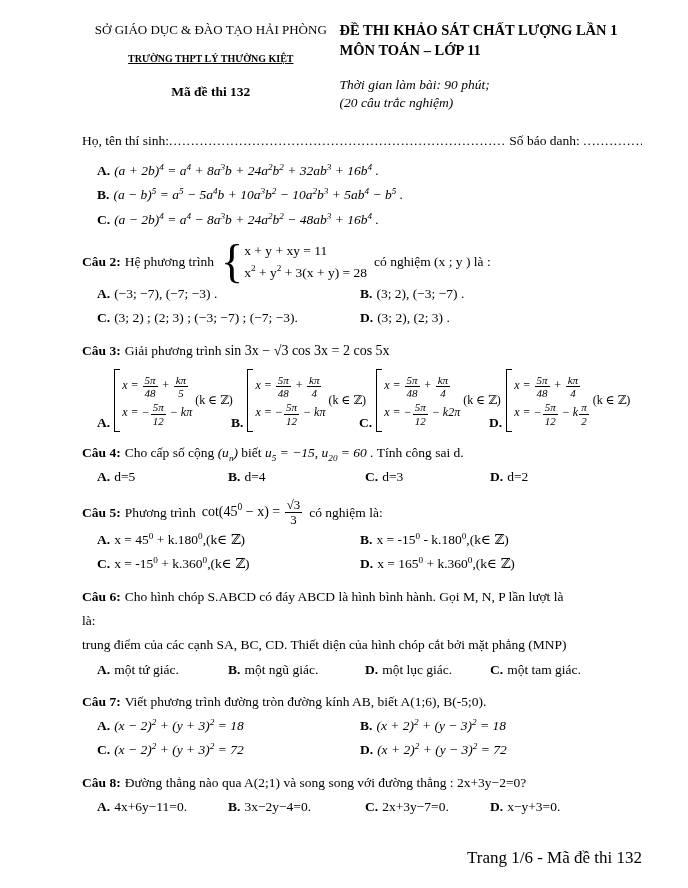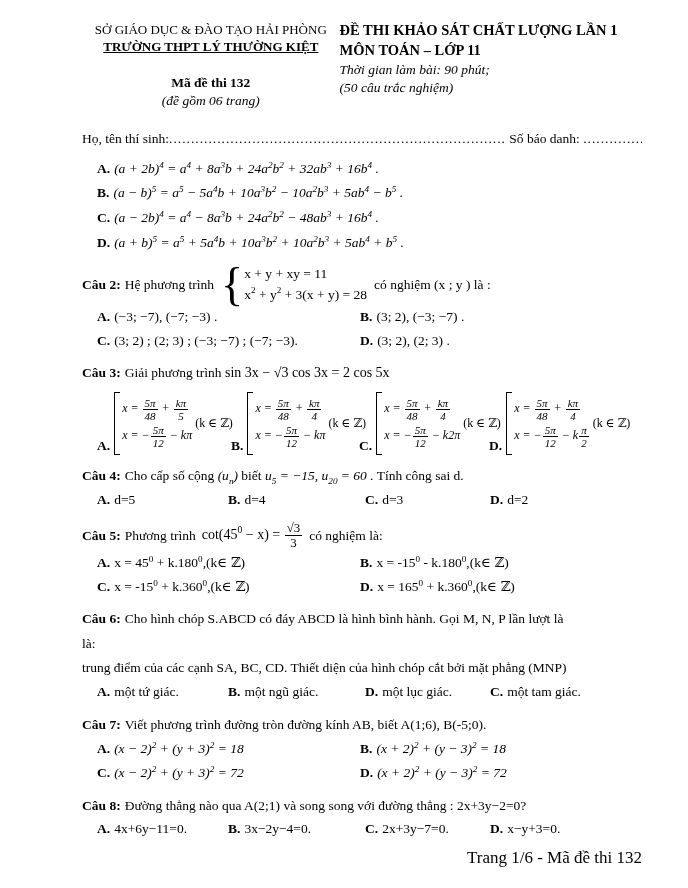--- a/index.html
+++ b/index.html
@@ -7,26 +7,26 @@
     width:688px;height:888px;overflow:hidden;position:relative;
     font-family:"Liberation Serif","DejaVu Serif",serif;
     color:#000;font-size:13.5px;
   }
   .page{box-sizing:border-box;width:688px;height:888px;padding:22px 46px 0 82px;position:relative;}
   
   .header{display:flex;}
   .h-left{width:46%;text-align:center;}
   .h-right{width:54%;text-align:left;}
   .dept{font-size:13px;}
-  .school{font-size:13px;font-weight:bold;text-decoration:underline;margin-top:1px;}
+  .school{font-size:10px;font-weight:bold;text-decoration:underline;margin-top:15px;}
   .code{font-weight:bold;margin-top:20px;}
   .code-note{font-style:italic;margin-top:2px;}
   .title{font-weight:bold;font-size:14.5px;}
   .subject{font-weight:bold;font-size:14.5px;margin-top:3px;}
-  .time{font-style:italic;margin-top:3px;}
+  .time{font-style:italic;margin-top:18px;}
   .note{font-style:italic;margin-top:2px;}
   
   .student{margin-top:22px;white-space:nowrap;overflow:hidden;}
   .dots{letter-spacing:1px;}
   
   .q{margin-top:9px;}
   .stem{line-height:1.75;}
   .stem2{line-height:1.8;}
   b.ql{margin-right:4px;}
   .optline{padding-left:15px;line-height:1.8;}
@@ -62,39 +62,37 @@
 </head>
 <body>
 
 <div class="page">
 
   <div class="header">
     <div class="h-left">
       <div class="dept">SỞ GIÁO DỤC &amp; ĐÀO TẠO HẢI PHÒNG</div>
       <div class="school">TRƯỜNG THPT LÝ THƯỜNG KIỆT</div>
       <div class="code">Mã đề thi 132</div>
-      <div class="code-note">(đề gồm 06 trang)</div>
     </div>
     <div class="h-right">
       <div class="title">ĐỀ THI KHẢO SÁT CHẤT LƯỢNG LẦN 1</div>
       <div class="subject">MÔN TOÁN – LỚP 11</div>
       <div class="time">Thời gian làm bài: 90 phút;</div>
-      <div class="note">(50 câu trắc nghiệm)</div>
+      <div class="note">(20 câu trắc nghiệm)</div>
     </div>
   </div>
 
   <div class="student">
     <span>Họ, tên thí sinh:</span><span class="dots">.............................................................................</span><span> Số báo danh: </span><span class="dots">............................</span>
   </div>
 
   <div class="q">
     <div class="optline"><b>A.</b><span class="it">(a + 2b)<sup>4</sup> = a<sup>4</sup> + 8a<sup>3</sup>b + 24a<sup>2</sup>b<sup>2</sup> + 32ab<sup>3</sup> + 16b<sup>4</sup> .</span></div>
     <div class="optline"><b>B.</b><span class="it">(a − b)<sup>5</sup> = a<sup>5</sup> − 5a<sup>4</sup>b + 10a<sup>3</sup>b<sup>2</sup> − 10a<sup>2</sup>b<sup>3</sup> + 5ab<sup>4</sup> − b<sup>5</sup> .</span></div>
     <div class="optline"><b>C.</b><span class="it">(a − 2b)<sup>4</sup> = a<sup>4</sup> − 8a<sup>3</sup>b + 24a<sup>2</sup>b<sup>2</sup> − 48ab<sup>3</sup> + 16b<sup>4</sup> .</span></div>
-    <div class="optline"><b>D.</b><span class="it">(a + b)<sup>5</sup> = a<sup>5</sup> + 5a<sup>4</sup>b + 10a<sup>3</sup>b<sup>2</sup> + 10a<sup>2</sup>b<sup>3</sup> + 5ab<sup>4</sup> + b<sup>5</sup> .</span></div>
   </div>
 
   <div class="q">
     <div class="stemflex">
       <span><b class="ql">Câu 2:</b><span>Hệ phương trình</span></span>
       <span class="sys">
           <span class="brace">{</span>
           <span class="syslines">
             <span class="sline">x + y + xy = 11</span>
             <span class="sline">x<sup>2</sup> + y<sup>2</sup> + 3(x + y) = 28</span>

